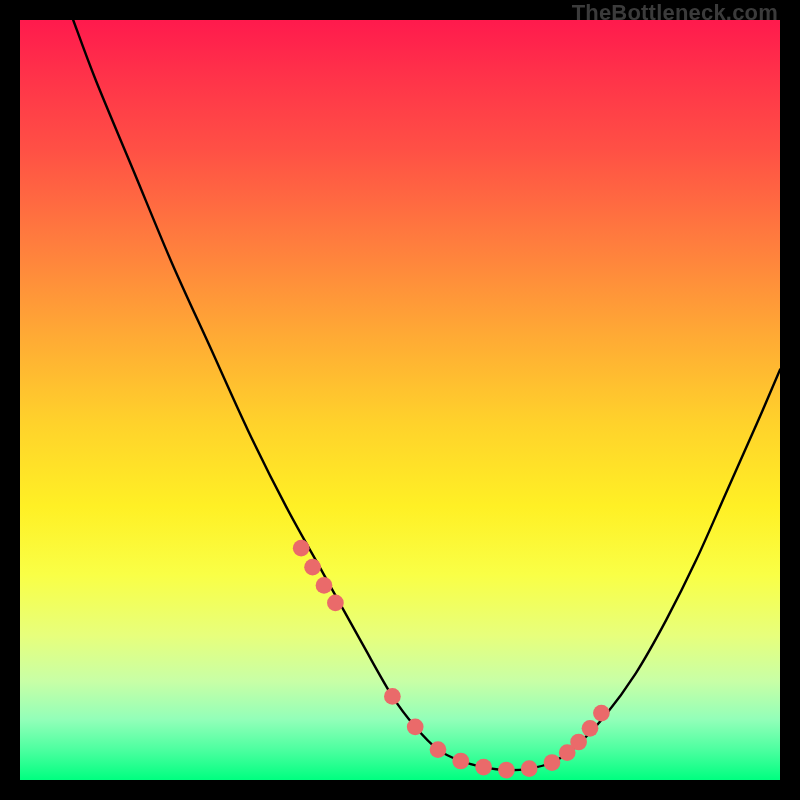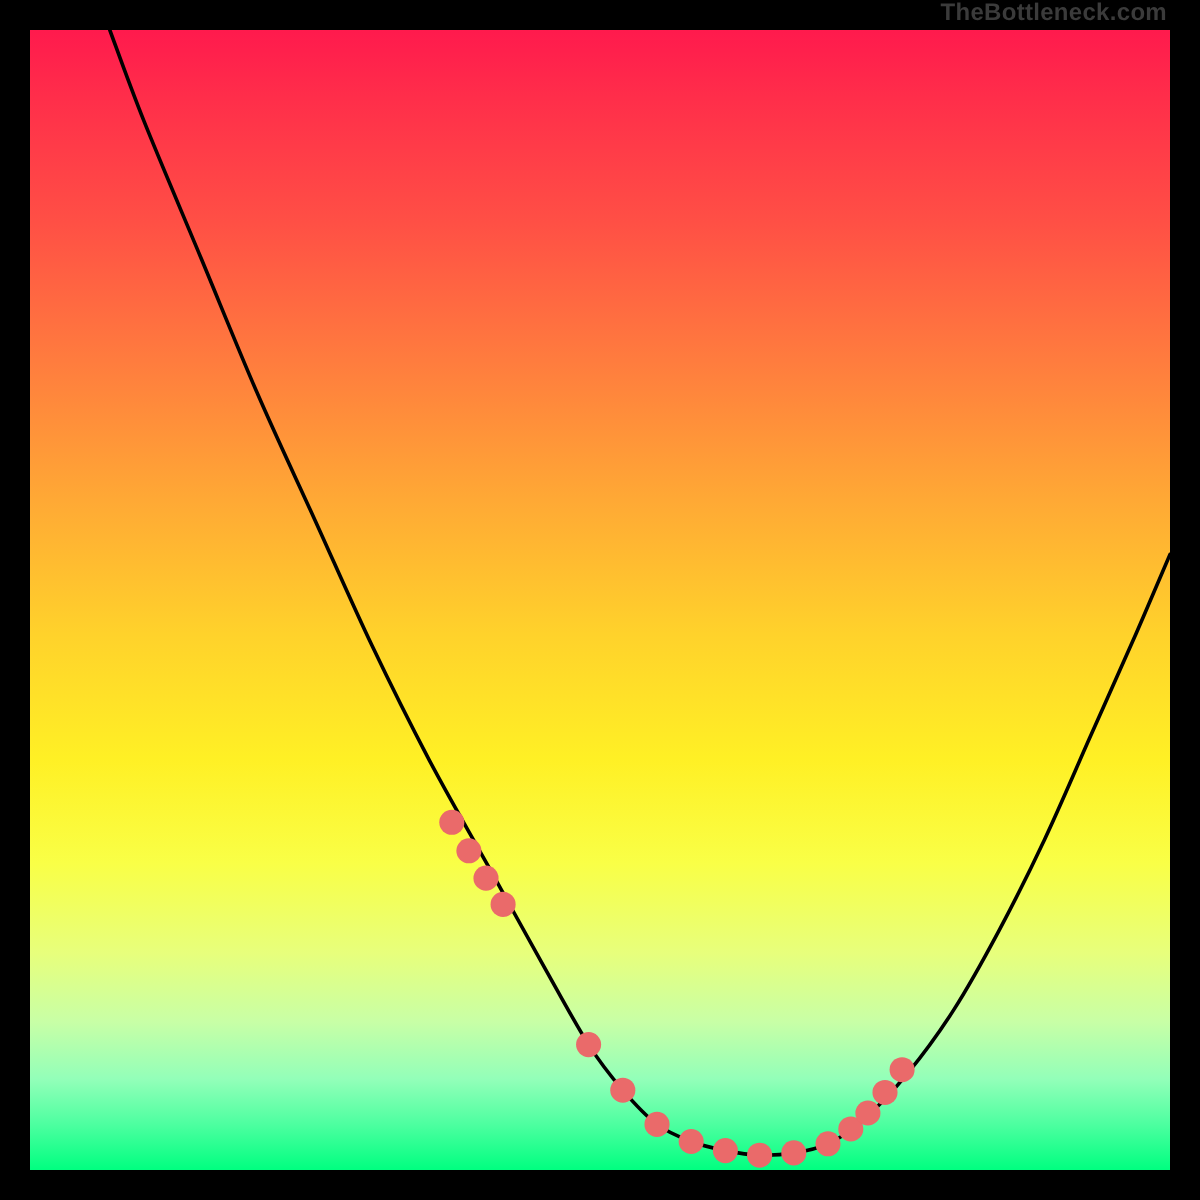--- a/index.html
+++ b/index.html
@@ -41,21 +41,21 @@
       #93ffb9 92%,
       #4dffa0 96%,
       #00ff80 100%
     );
   }
   .watermark {
     position: absolute;
     top: 0px;
     right: 22px;
     color: #3b3b3b;
-    font-size: 16px;
+    font-size: 22px;
     font-weight: 600;
     letter-spacing: 0.2px;
     font-family: Arial, Helvetica, sans-serif;
     user-select: none;
     text-align: center;
   }
   svg.curve {
     position: absolute;
     left: 0;
     top: 0;

